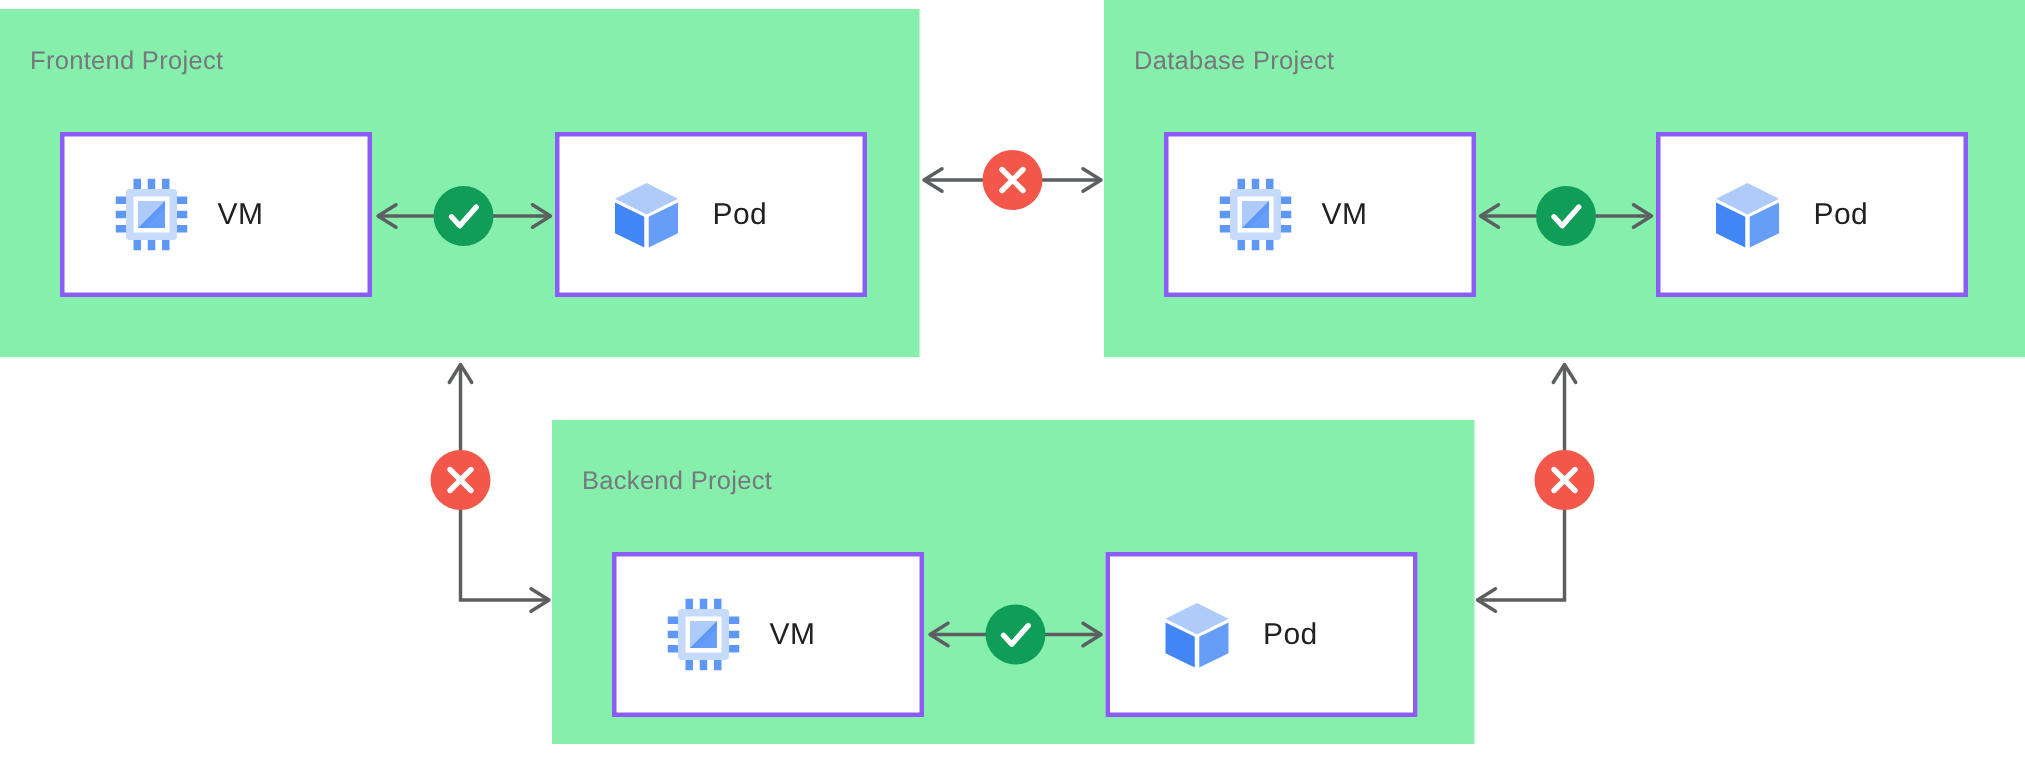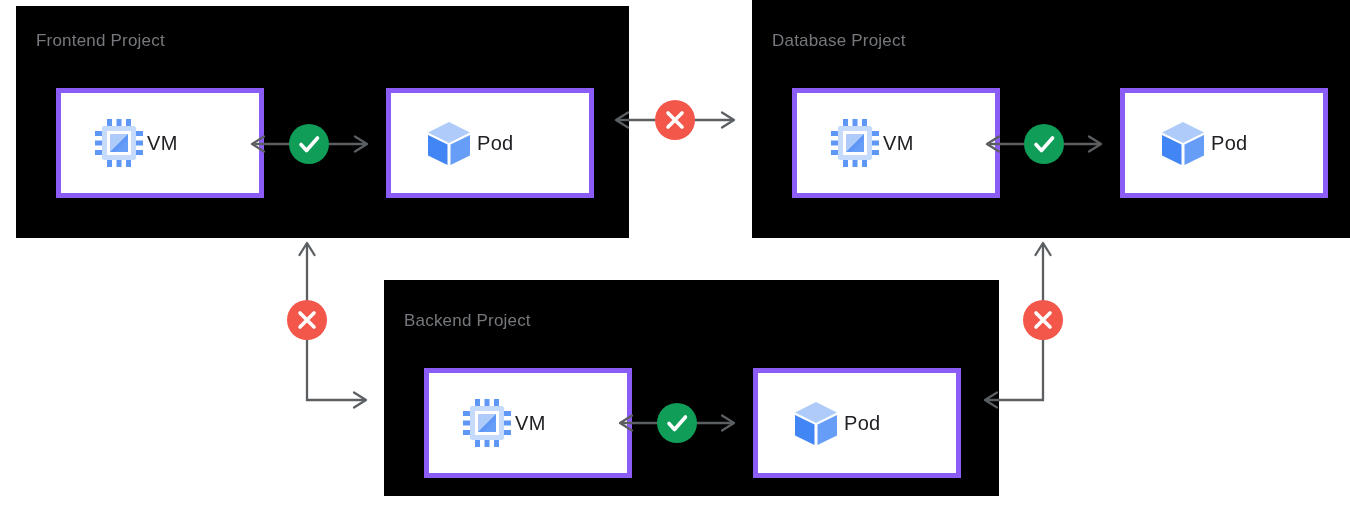--- a/index.html
+++ b/index.html
@@ -1,26 +1,26 @@
 <!DOCTYPE html>
 <html><head>
 <meta charset="utf-8">
 <style>
   html,body{margin:0;padding:0;background:#ffffff;}
   #canvas{
     position:relative;width:1350px;height:520px;background:#ffffff;overflow:hidden;
     font-family:"Liberation Sans","DejaVu Sans",sans-serif;
   }
-  .panel{position:absolute;background:#000000;margin-left:16px;}
+  .panel{position:absolute;background:#86efac;}
   .panel-title{
     position:absolute;left:20px;font-size:17px;color:#75787c;letter-spacing:.2px;
   }
   .node{
-    position:absolute;width:208px;height:110px;background:#ffffff;border:5px solid #8b5cf6;
-    box-sizing:border-box;display:flex;align-items:center;padding-left:34px;gap:4px;
+    position:absolute;width:208px;height:110px;background:#ffffff;border:3px solid #8b5cf6;
+    box-sizing:border-box;display:flex;align-items:center;padding-left:34px;gap:20px;
   }
   .node-label{font-size:20px;color:#202124;letter-spacing:.3px;}
   .node-icon{width:48px;height:48px;flex:0 0 auto;}
   #overlay{position:absolute;left:0;top:0;width:1350px;height:520px;pointer-events:none;}
   .link-line{stroke:#5c5f62;stroke-width:2.3;fill:none;}
   .arrowhead{stroke:#5c5f62;stroke-width:2.3;fill:none;stroke-linecap:round;stroke-linejoin:round;}
   .badge-allowed{fill:#0f9d58;}
   .badge-blocked{fill:#f2574a;}
   .badge-mark{stroke:#ffffff;stroke-width:3.6;fill:none;stroke-linecap:round;stroke-linejoin:round;}
 </style>

